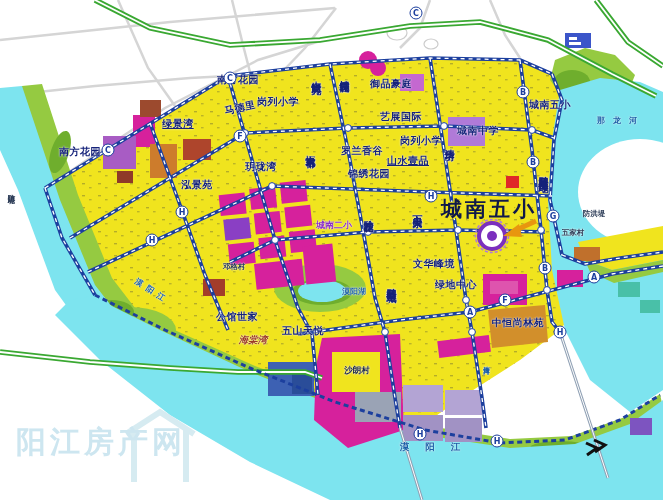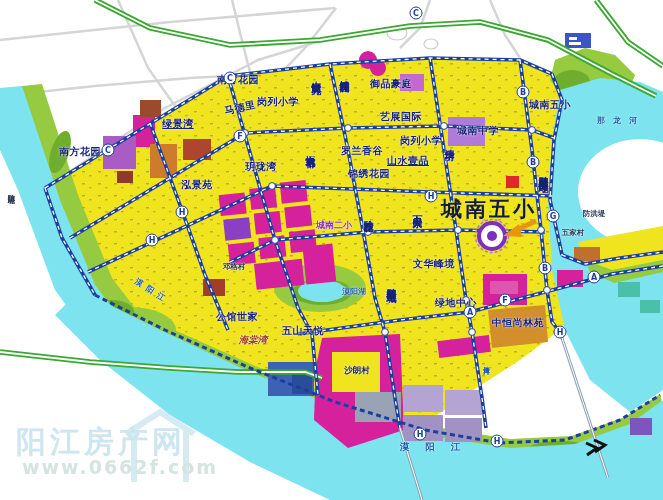--- a/index.html
+++ b/index.html
@@ -247,21 +247,21 @@
       <div class="lbl estate" style="left: 369px; top: 174px;">锦绣花园</div>
       <div class="lbl estate" style="left: 401px; top: 117px;">艺展国际</div>
       <div class="lbl estate" style="left: 421px; top: 141px;">岗列小学</div>
       <div class="lbl estate v sz9" style="left: 449px; top: 142px;">清华坊</div>
       <div class="lbl estate sz9" style="left: 478px; top: 131px;">城南中学</div>
       <div class="lbl estate" style="left: 550px; top: 105px;">城南五小</div>
       <div class="lbl estate v sz9" style="left: 543px; top: 172px;">碧桂园星江湾绿地</div>
       <div class="lbl school" style="left: 489px; top: 209px;">城南五小</div>
       <div class="lbl estate" style="left: 434px; top: 264px;">文华峰境</div>
       <div class="lbl estate v sz9" style="left: 391px; top: 283px;">碧桂园世纪城</div>
-      <div class="lbl estate" style="left: 456px; top: 303px;">绿地中心</div>
+      <div class="lbl estate" style="left: 456px; top: 285px;">绿地中心</div>
       <div class="lbl estate" style="left: 518px; top: 323px;">中恒尚林苑</div>
       <div class="lbl estate" style="left: 237px; top: 317px;">公馆世家</div>
       <div class="lbl red-sm" style="left: 253px; top: 340px; font-style: italic;">海棠湾</div>
       <div class="lbl estate" style="left: 303px; top: 331px;">五山天悦</div>
       <div class="lbl purple-sm" style="left: 334px; top: 225px;">城南二小</div>
       <div class="lbl estate v sz9" style="left: 417px; top: 209px;">万山天景</div>
       <div class="lbl estate v sz9" style="left: 368px; top: 214px;">雅沙花园</div>
       <div class="lbl village-strong" style="left: 357px; top: 371px;">沙朗村</div>
       <div class="lbl village" style="left: 573px; top: 233px;">五家村</div>
       <div class="lbl village" style="left: 234px; top: 267px;">邓格村</div>
@@ -292,16 +292,15 @@
       <div class="badge" style="left: 470px; top: 312px;">A</div>
       <div class="badge" style="left: 594px; top: 277px;">A</div>
       <div class="badge" style="left: 553px; top: 216px;">G</div>
     </div>
 
 <div id="watermark">
   <svg id="wm-house" width="90" height="80" viewBox="0 0 90 80">
     <path d="M8,28 L42,6 L76,28 M16,24 L16,76 M68,24 L68,76" fill="none" stroke="#cfe7ef" stroke-width="6" opacity="0.85"></path>
   </svg>
   <span class="wm1">阳江房产网</span>
-  <span class="wm2">www.0662f.com</span>
 </div>
 
 </div>
 
 </body></html>

